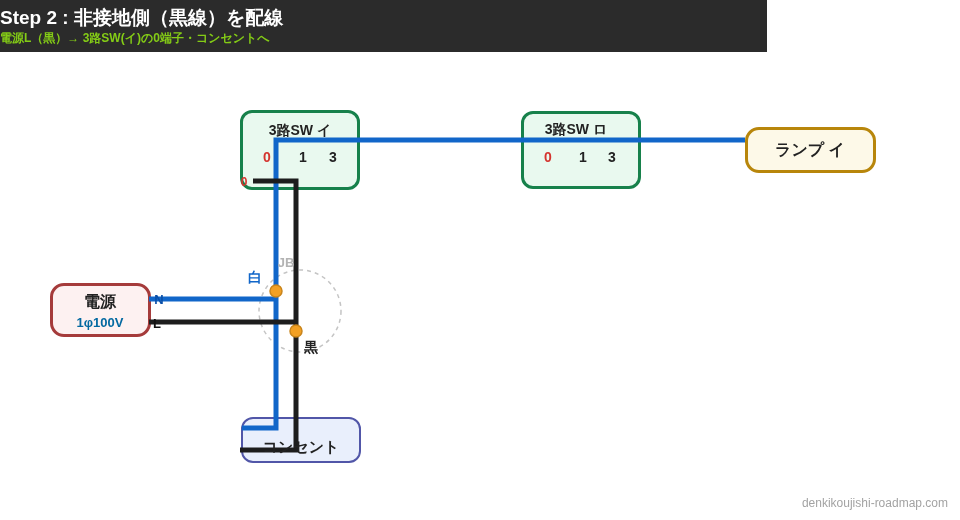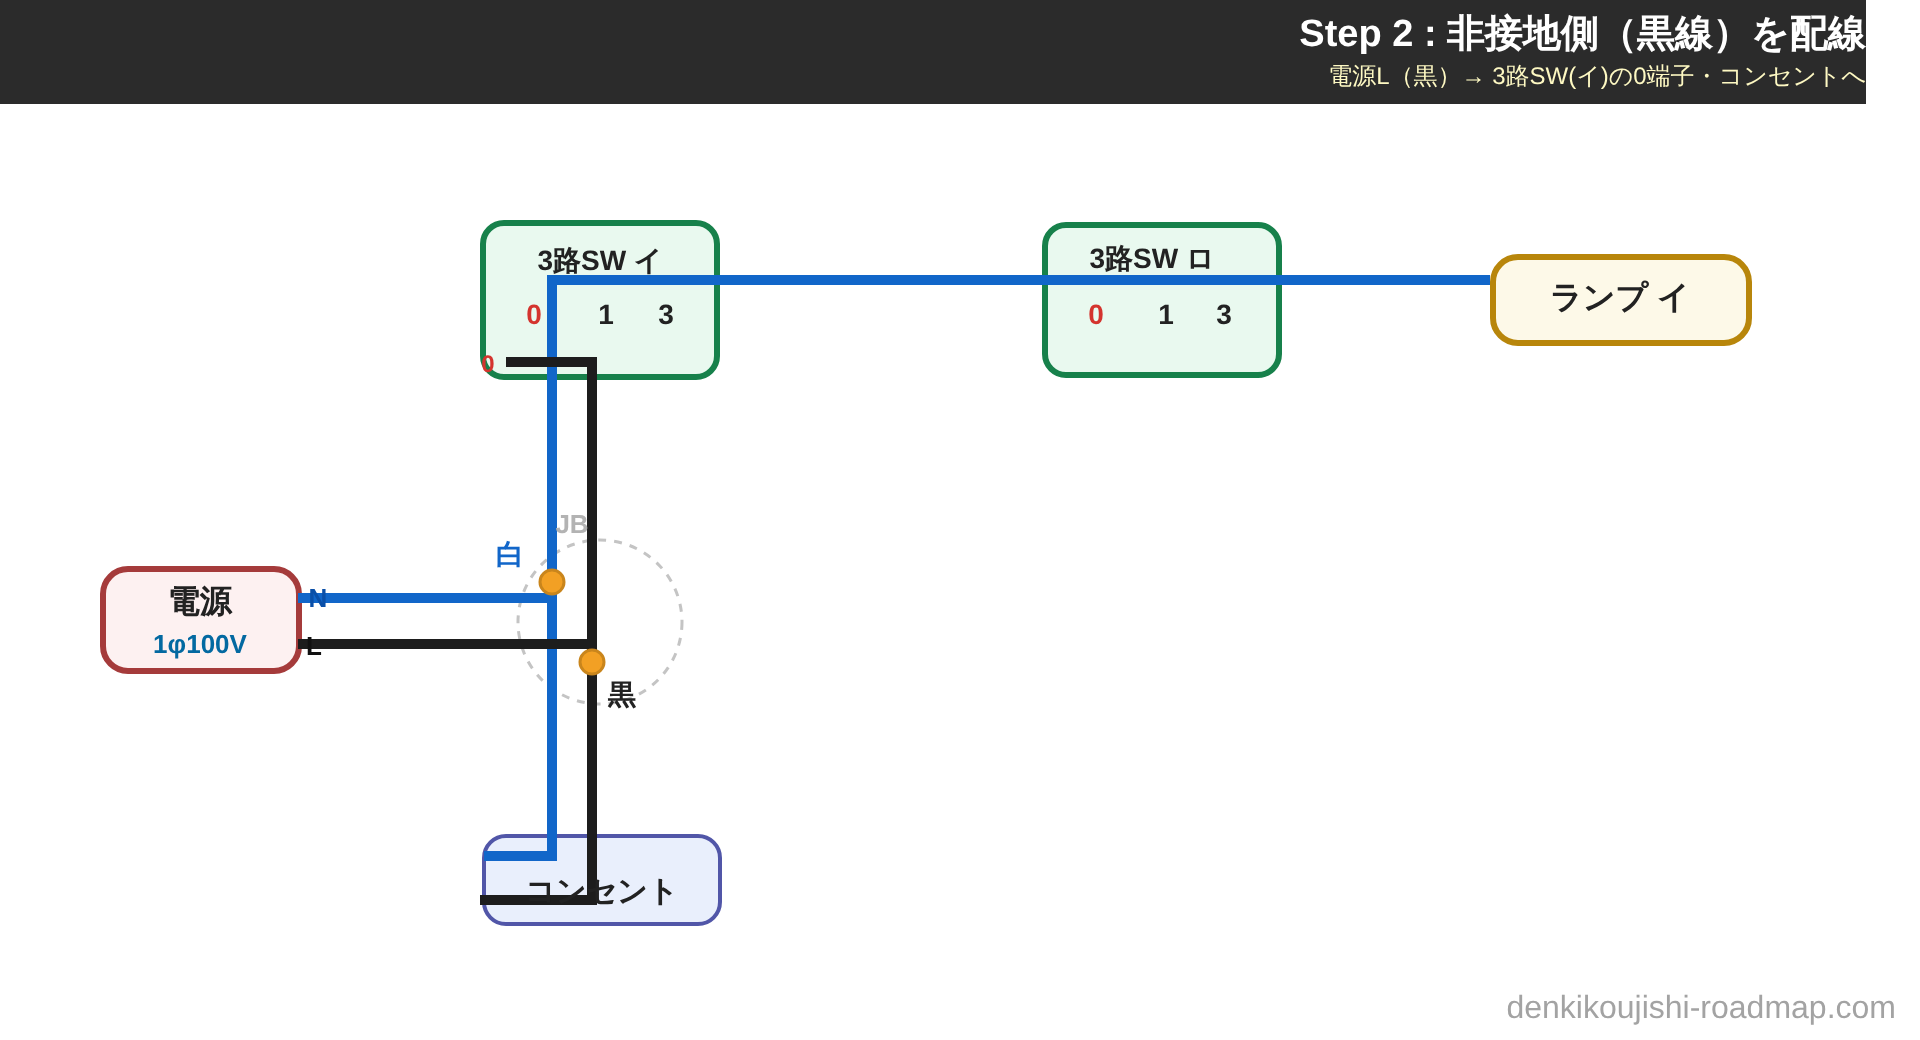--- a/index.html
+++ b/index.html
@@ -1,38 +1,38 @@
 <!DOCTYPE html>
 <html><head>
 <meta charset="utf-8">
 <style>
   html,body{margin:0;padding:0;background:#ffffff;}
   .stage{position:relative;width:960px;height:520px;overflow:hidden;
          font-family:"Liberation Sans","DejaVu Sans",sans-serif;background:#ffffff;}
-  .hdr{position:absolute;left:0;top:0;width:933px;height:52px;background:#2b2b2b;
-       display:flex;flex-direction:column;align-items:flex-end;justify-content:center;z-index:5;}
+  .hdr{position:absolute;left:0;top:0;width:767px;height:52px;background:#2b2b2b;
+       display:flex;flex-direction:column;align-items:flex-start;justify-content:center;z-index:5;}
   .hdr-title{color:#ffffff;font-size:19px;font-weight:700;line-height:22px;}
-  .hdr-sub{color:#fef9c3;font-size:12px;font-weight:400;line-height:15px;margin-top:2px;}
+  .hdr-sub{color:#84cc16;font-size:12px;font-weight:700;line-height:15px;margin-top:2px;}
   .node{position:absolute;box-sizing:border-box;z-index:1;}
   .node-sw{background:#e9f9ef;border:3px solid #17814b;border-radius:12px;}
   .node-power{background:#fdf1f1;border:3px solid #a53b3b;border-radius:14px;}
   .node-lamp{background:#fdf9e8;border:3px solid #b8860b;border-radius:14px;}
   .node-outlet{background:#e9effc;border:2.5px solid #5156a8;border-radius:12px;}
   svg.wires{position:absolute;left:0;top:0;z-index:2;pointer-events:none;}
   circle.dot{stroke:#c9851c;stroke-width:1.5;}
   .lbl{position:absolute;transform:translate(-50%,-50%);font-weight:700;color:#222222;
        white-space:nowrap;z-index:3;font-size:14px;line-height:1;}
   .lbl.red{color:#d4342e;}
   .lbl.blue{color:#1166c9;}
   .lbl.navy{color:#0a4fa8;}
   .lbl.gray{color:#0369a1;font-weight:700;}
   .lbl.jb{color:#b3b3b3;font-size:13px;}
   .lbl.big{font-size:16px;text-align:right;}
   .lbl.small{font-size:12px;}
-  .watermark{position:absolute;right:12px;top:496px;font-size:16px;color:#a3a3a3;
+  .watermark{position:absolute;right:12px;top:496px;font-size:12px;color:#a3a3a3;
              z-index:4;font-weight:400;}
 </style>
 </head>
 <body>
 
 <div class="stage">
 
   <div class="hdr">
     <div class="hdr-title">Step 2 : 非接地側（黒線）を配線</div>
     <div class="hdr-sub">電源L（黒）→ 3路SW(イ)の0端子・コンセントへ</div>

